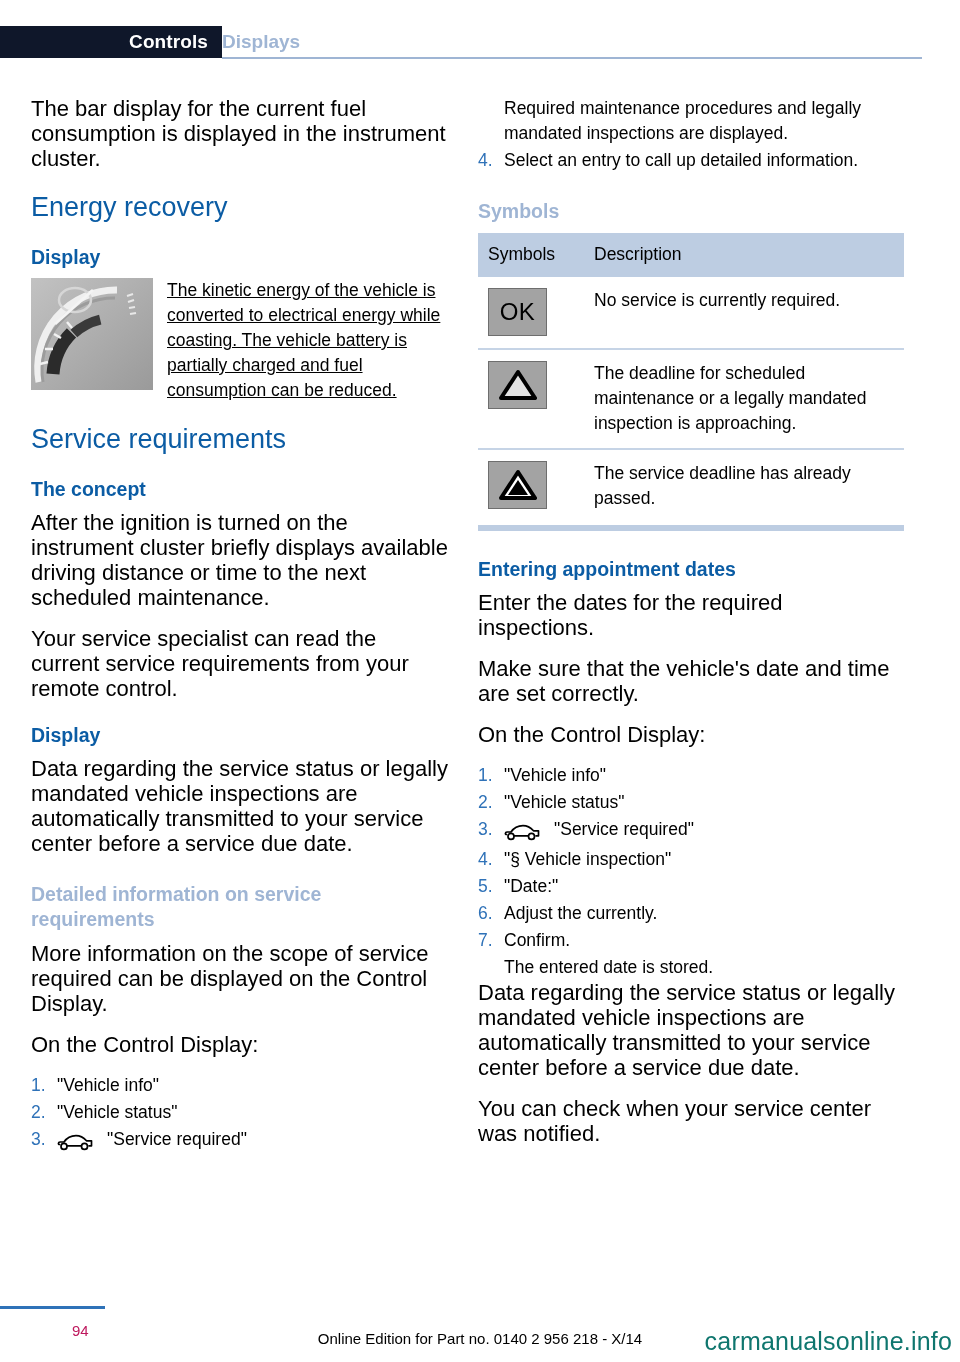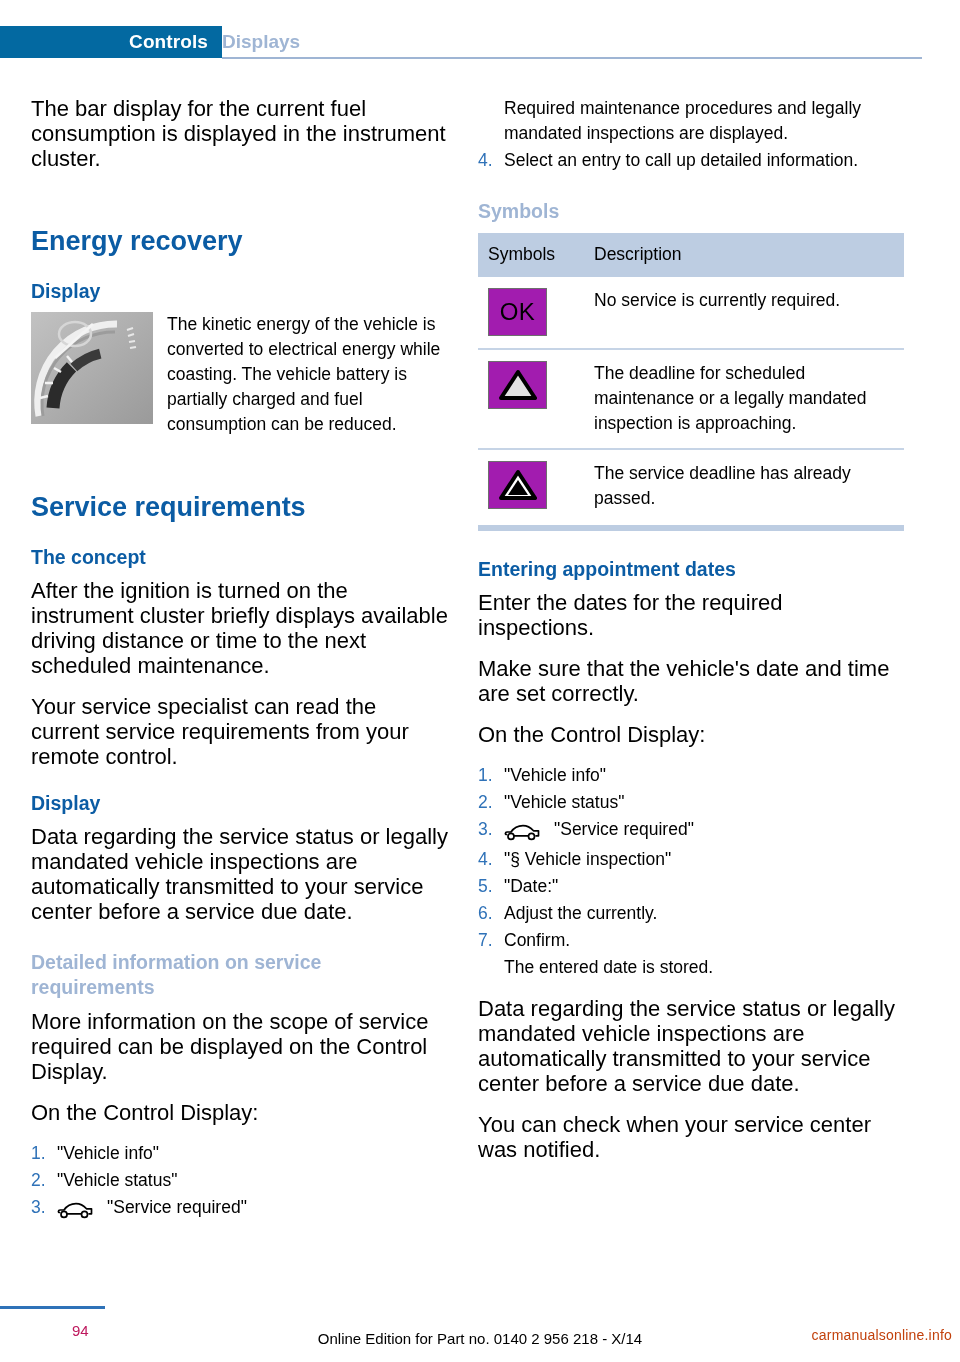--- a/index.html
+++ b/index.html
@@ -25,21 +25,21 @@
   }
   .tabbar {
     position: absolute;
     top: 26px; left: 0;
     height: 32px;
     width: 960px;
     display: flex;
     align-items: stretch;
   }
   .tab-active {
-    background: #0369a1;
+    background: #0f172a;
     color: #ffffff;
     font-weight: bold;
     font-size: 19px;
     display: flex;
     align-items: center;
     justify-content: flex-end;
     padding: 0 14px 0 0;
     width: 208px;
     letter-spacing: .1px;
   }
@@ -71,23 +71,23 @@
   p, .para {
     font-size: 22px;
     line-height: 25px;
     margin: 0 0 16px 0;
     color: #000;
   }
 
   h1.h-major {
     font-size: 27px;
     line-height: 32px;
-    font-weight: bold;
+    font-weight: normal;
     color: #0b5ca4;
-    margin: 54px 0 22px 0;
+    margin: 20px 0 22px 0;
   }
   h2.h-sub {
     font-size: 19.5px;
     line-height: 24px;
     font-weight: bold;
     color: #0b5ca4;
     margin: 22px 0 9px 0;
   }
   h2.h-sub-light {
     font-size: 19.5px;
@@ -109,20 +109,21 @@
     flex: 0 0 122px;
     margin-right: 14px;
     background: #b4b4b4;
     position: relative;
     overflow: hidden;
   }
   .gauge-thumb svg { display: block; }
   .figure-text {
     font-size: 17.5px;
     line-height: 25px;
+    text-decoration: underline;
   }
 
   
   ol.steps {
     list-style: none;
     margin: 0 0 16px 0;
     padding: 0;
   }
   ol.steps li {
     display: flex;
@@ -133,21 +134,20 @@
   ol.steps li .num {
     color: #2f72b8;
     width: 26px;
     flex: 0 0 26px;
   }
   ol.steps li .txt { flex: 1 1 auto; }
   .step-note {
     font-size: 17.5px;
     line-height: 25px;
     padding-left: 26px;
-    margin-bottom: 16px;
   }
   .car-icon {
     display: inline-block;
     vertical-align: -3px;
     margin-right: 6px;
   }
 
   
   .sym-table {
     width: 426px;
@@ -177,21 +177,21 @@
   .table-end-bar {
     width: 426px;
     height: 6px;
     background: #bdcde2;
     margin-top: 2px;
   }
   .sym-box {
     width: 57px;
     height: 46px;
     border: 1.5px solid #6e6e6e;
-    background: #a21caf;
+    background: #a3a3a3;
     display: flex;
     align-items: center;
     justify-content: center;
     font-size: 24px;
     line-height: 1;
     letter-spacing: .5px;
     color: #000;
   }
 
   
@@ -216,22 +216,22 @@
     top: 1330px;
     width: 960px;
     text-align: center;
     font-size: 15px;
     color: #000;
   }
   .watermark {
     position: absolute;
     right: 8px;
     top: 1327px;
-    font-size: 14px;
-    color: #c2410c;
+    font-size: 25px;
+    color: #0f766e;
     letter-spacing: .2px;
   }
 </style>
 </head>
 <body>
 
 <div class="header">
   <div class="tabbar">
     <div class="tab-active">Controls</div>
     <div class="tab-inactive">Displays</div>

